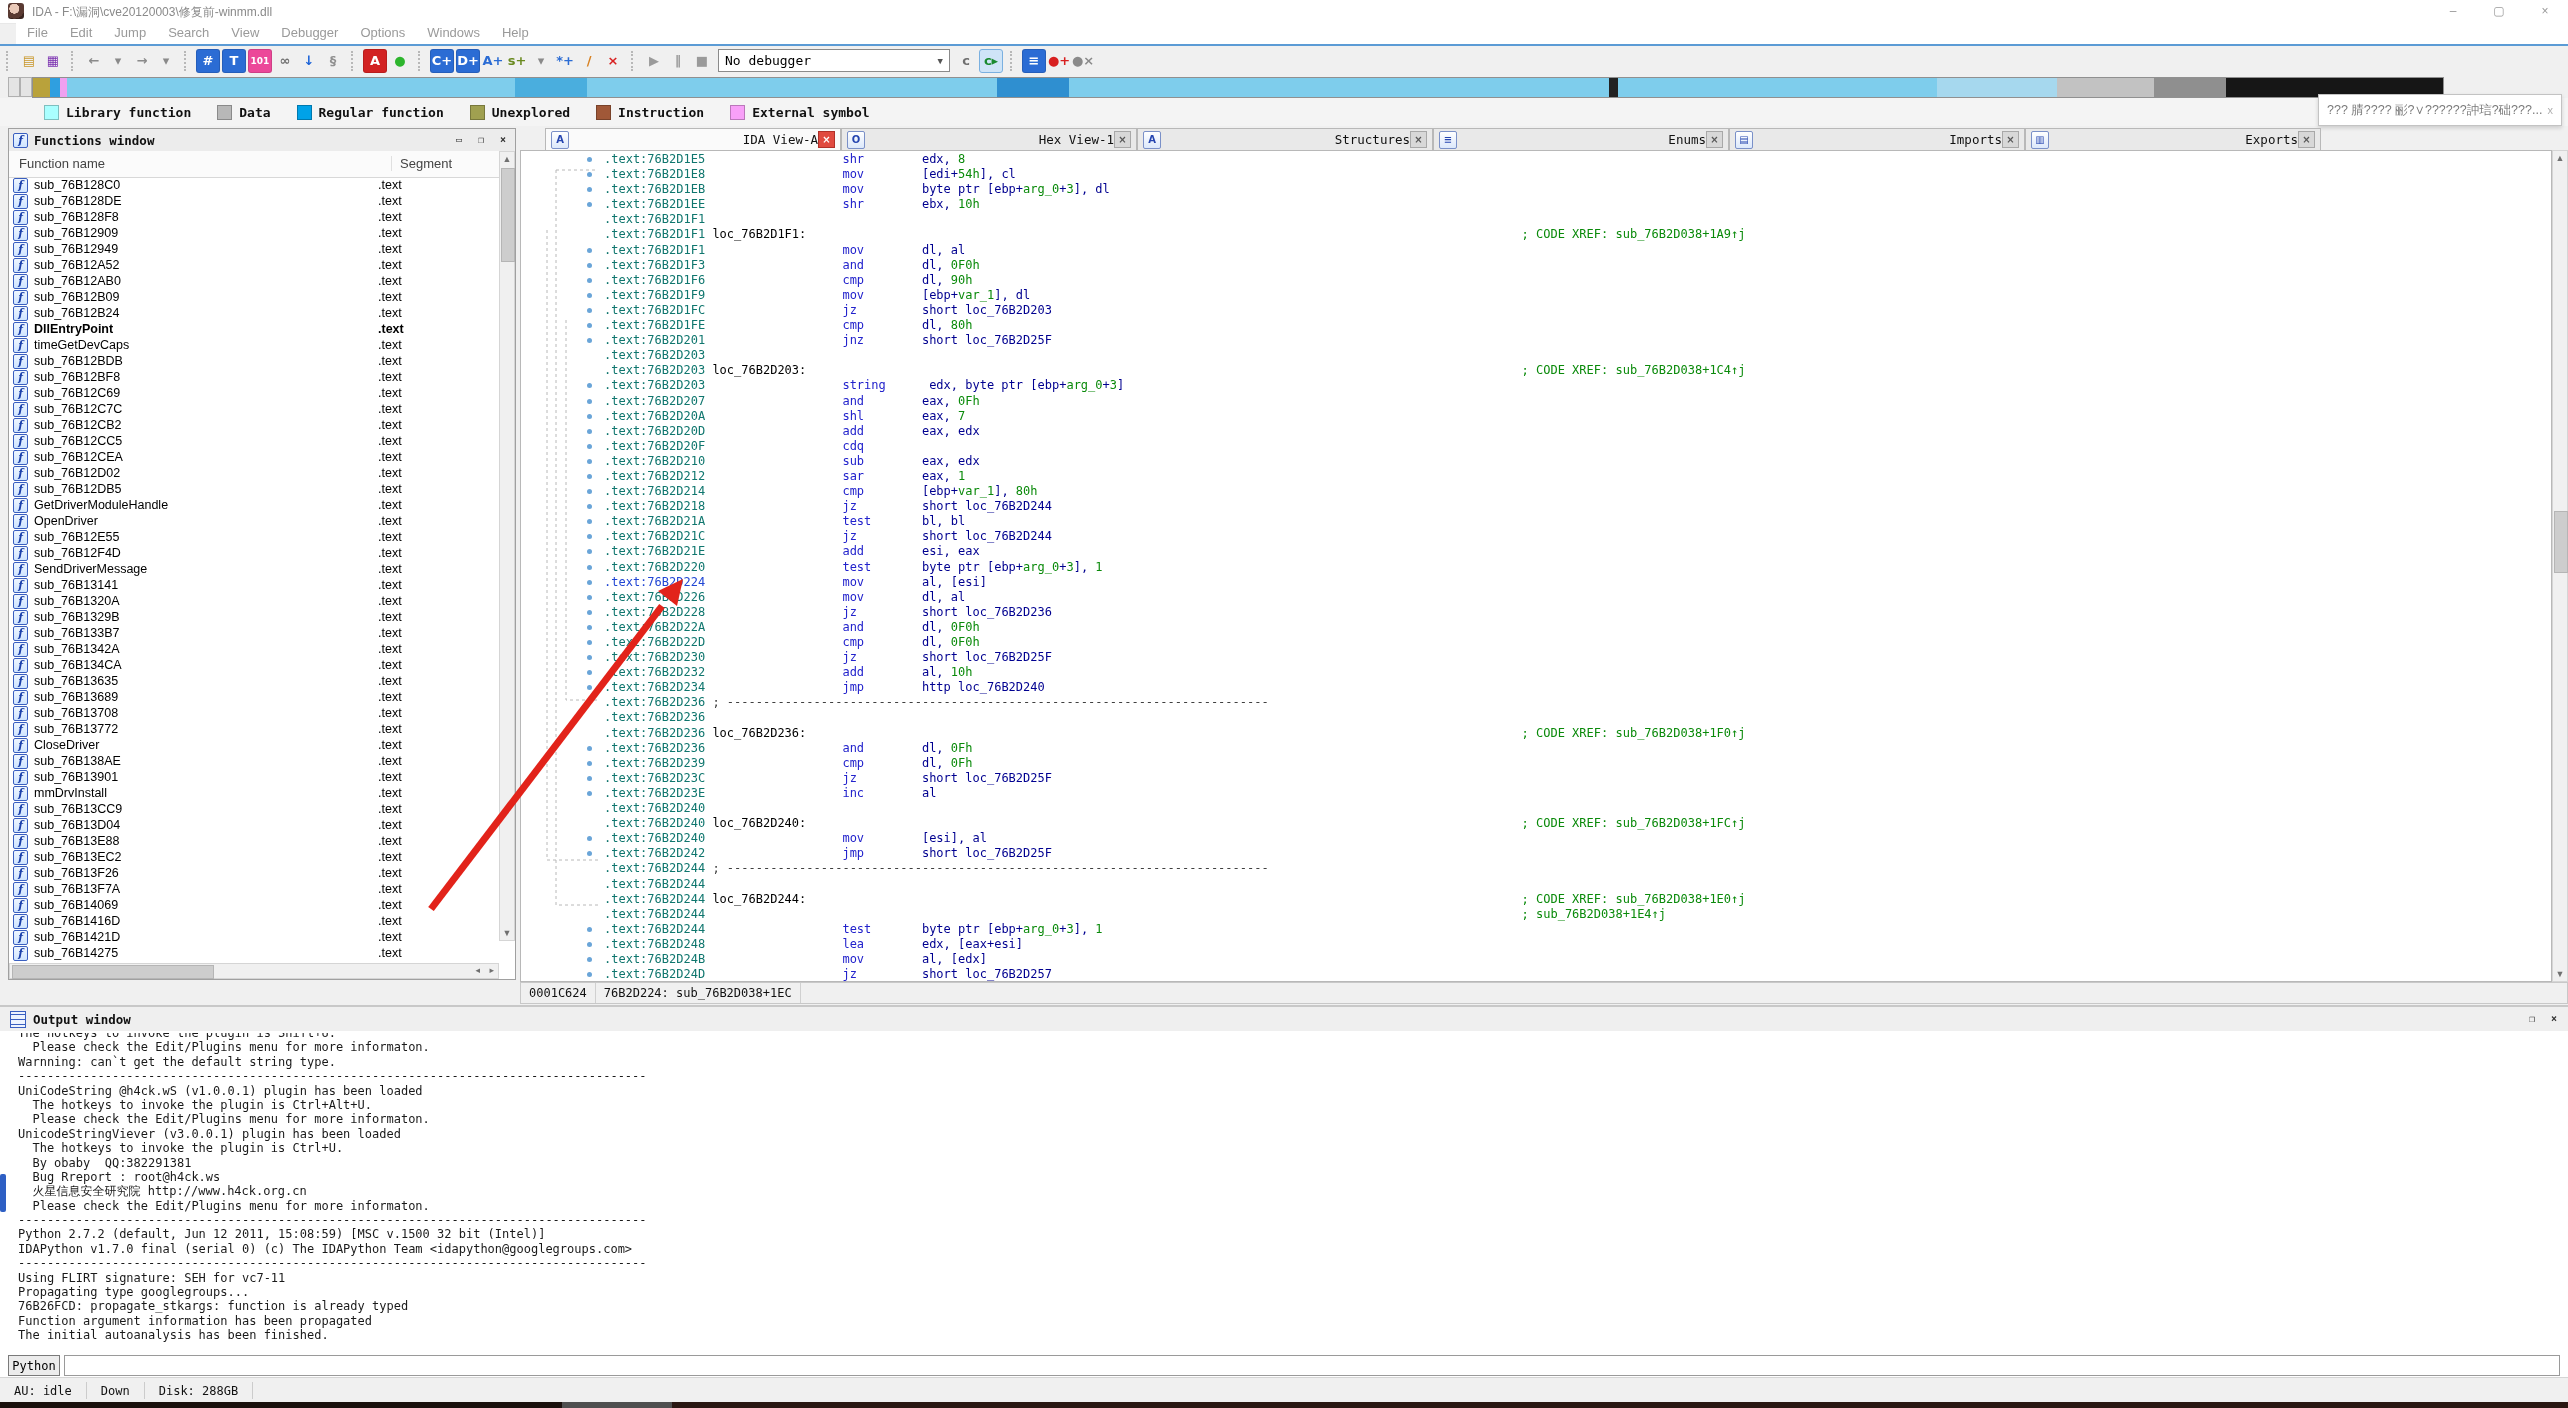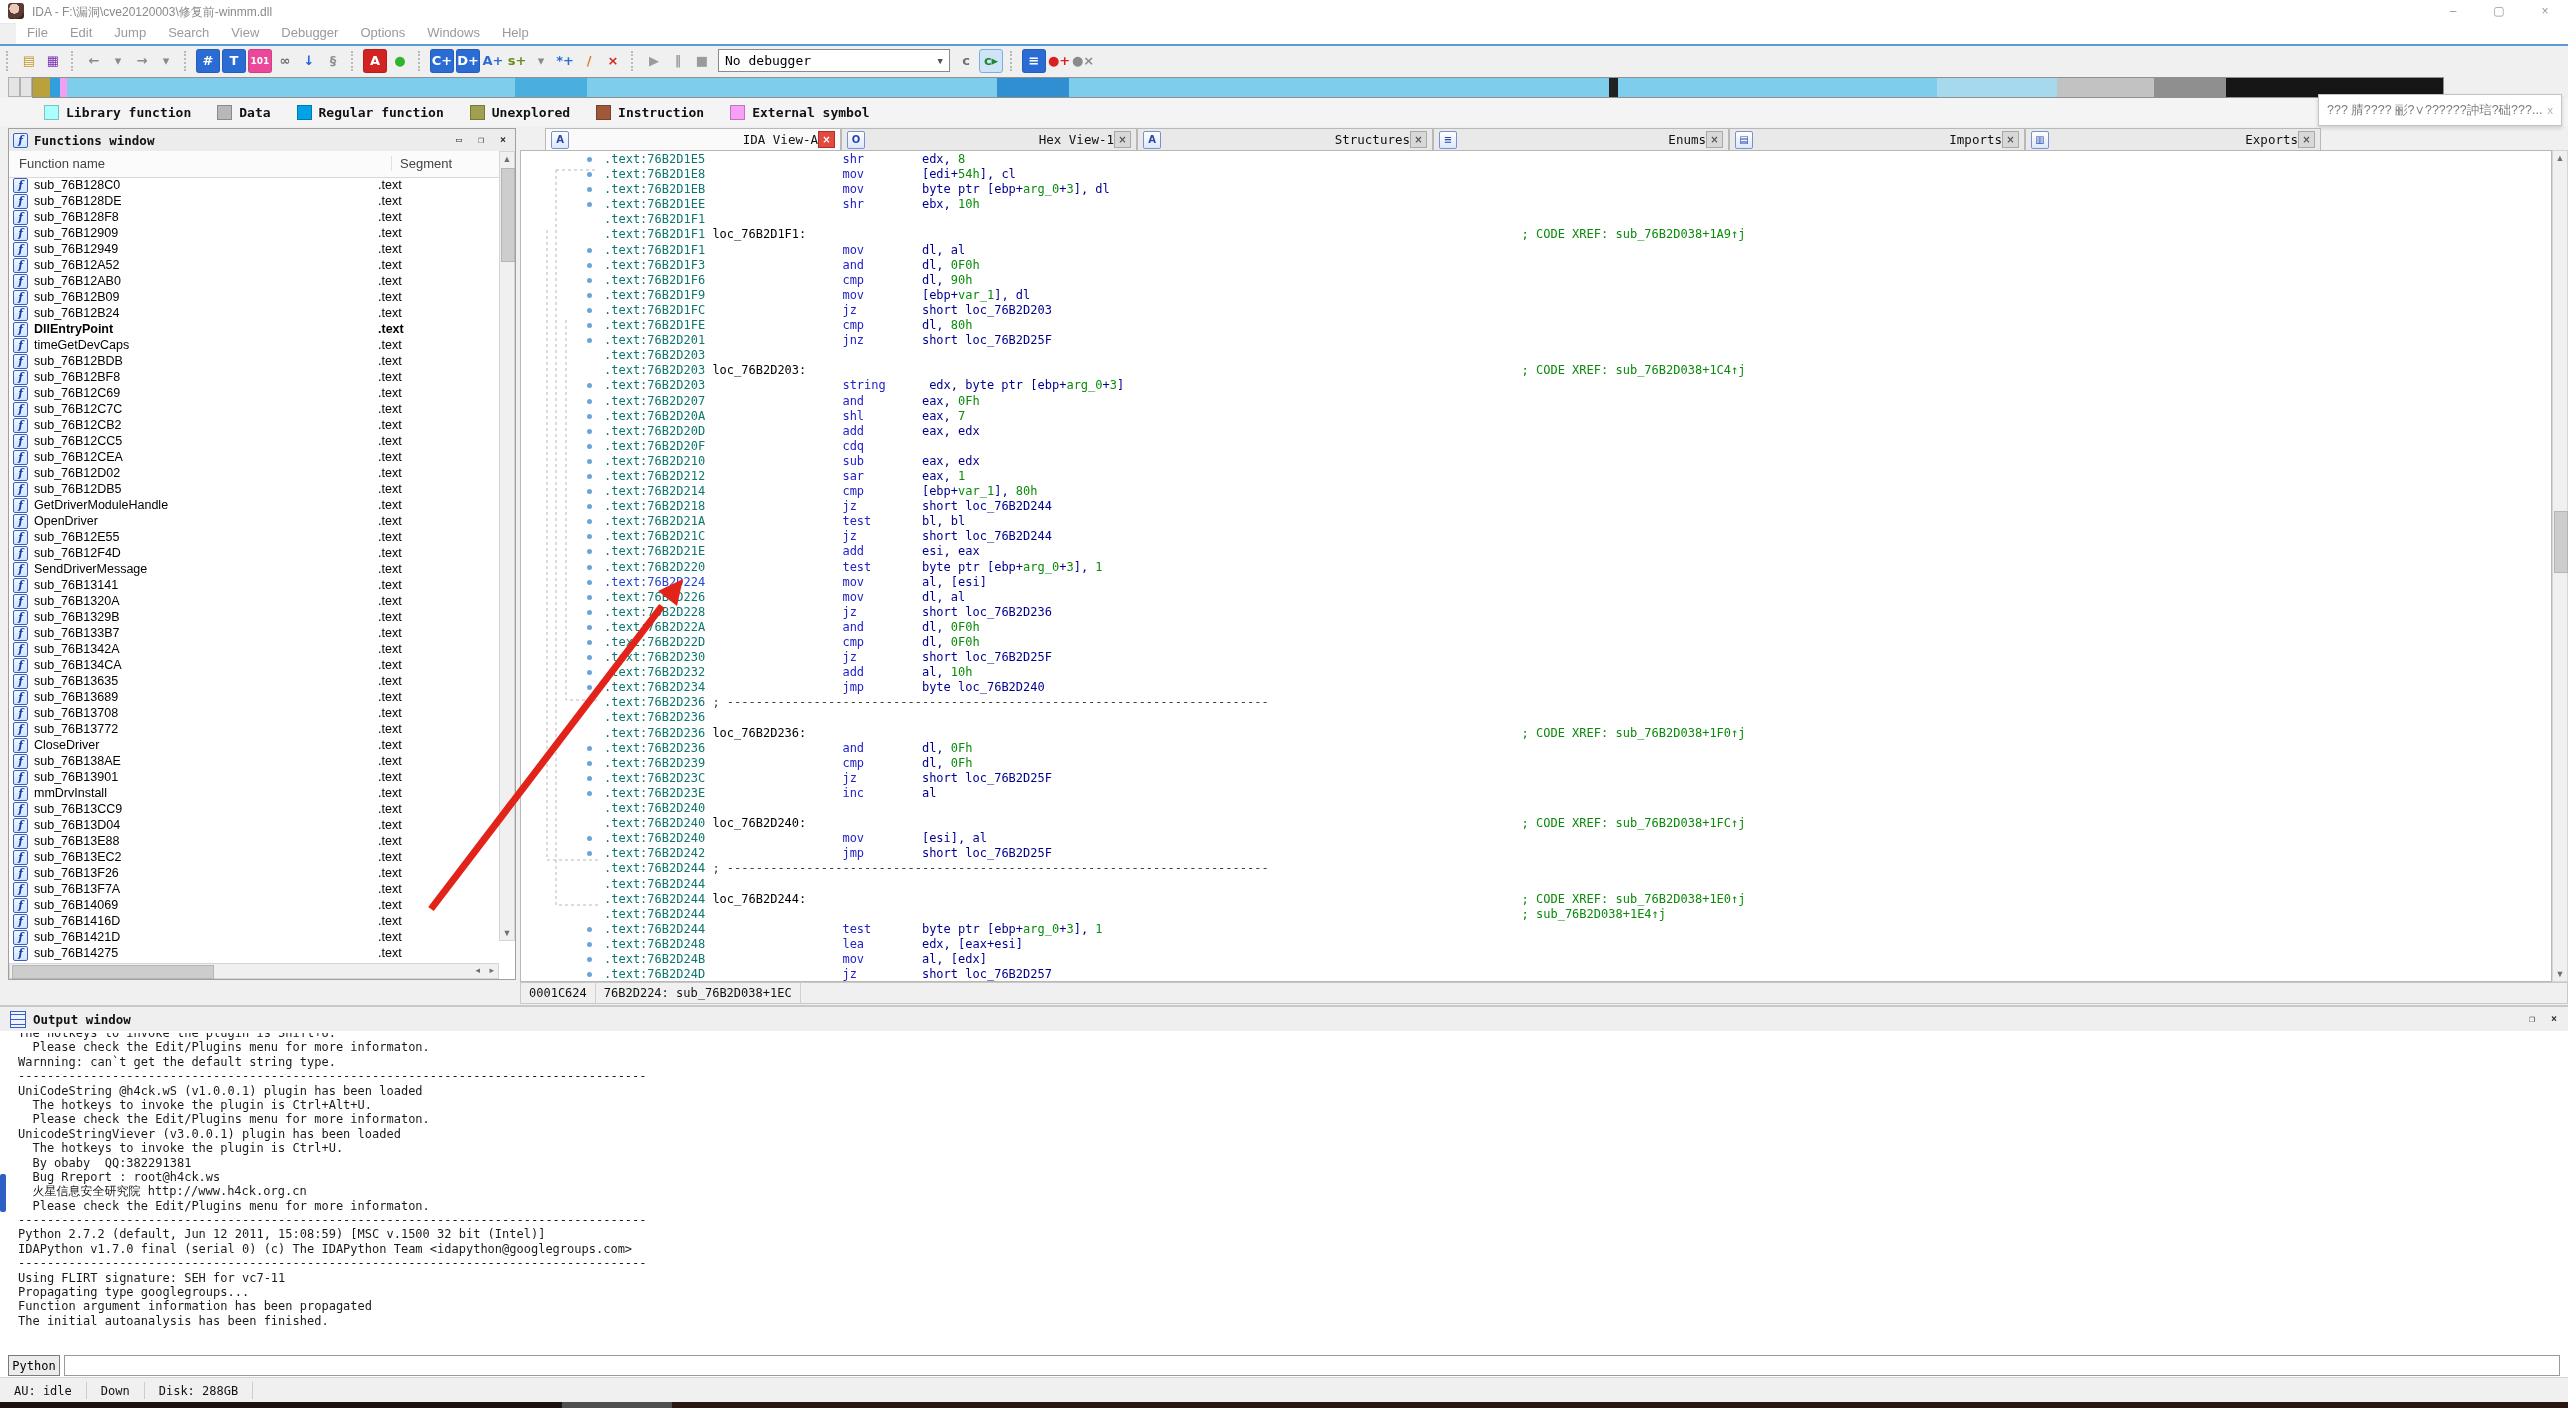--- a/index.html
+++ b/index.html
@@ -544,21 +544,21 @@
         <div class="dline"><span class="dot"></span><span class="c-addr">.text:76B2D21C                   </span><span class="c-mn">jz         </span><span class="c-op">short loc_76B2D244</span></div>
         <div class="dline"><span class="dot"></span><span class="c-addr">.text:76B2D21E                   </span><span class="c-mn">add        </span><span class="c-op">esi, eax</span></div>
         <div class="dline"><span class="dot"></span><span class="c-addr">.text:76B2D220                   </span><span class="c-mn">test       </span><span class="c-op">byte ptr [ebp+</span><span class="c-num">arg_0</span><span class="c-op">+</span><span class="c-num">3</span><span class="c-op">], </span><span class="c-num">1</span></div>
         <div class="dline"><span class="dot"></span><span class="c-addr-hl">.text:76B2D224                   </span><span class="c-mn">mov        </span><span class="c-op">al, [esi]</span></div>
         <div class="dline"><span class="dot"></span><span class="c-addr">.text:76B2D226                   </span><span class="c-mn">mov        </span><span class="c-op">dl, al</span></div>
         <div class="dline"><span class="dot"></span><span class="c-addr">.text:76B2D228                   </span><span class="c-mn">jz         </span><span class="c-op">short loc_76B2D236</span></div>
         <div class="dline"><span class="dot"></span><span class="c-addr">.text:76B2D22A                   </span><span class="c-mn">and        </span><span class="c-op">dl, </span><span class="c-num">0F0h</span></div>
         <div class="dline"><span class="dot"></span><span class="c-addr">.text:76B2D22D                   </span><span class="c-mn">cmp        </span><span class="c-op">dl, </span><span class="c-num">0F0h</span></div>
         <div class="dline"><span class="dot"></span><span class="c-addr">.text:76B2D230                   </span><span class="c-mn">jz         </span><span class="c-op">short loc_76B2D25F</span></div>
         <div class="dline"><span class="dot"></span><span class="c-addr">.text:76B2D232                   </span><span class="c-mn">add        </span><span class="c-op">al, </span><span class="c-num">10h</span></div>
-        <div class="dline"><span class="dot"></span><span class="c-addr">.text:76B2D234                   </span><span class="c-mn">jmp        </span><span class="c-op">byte loc_76B2D240</span></div>
+        <div class="dline"><span class="dot"></span><span class="c-addr">.text:76B2D234                   </span><span class="c-mn">jmp        </span><span class="c-op">http loc_76B2D240</span></div>
         <div class="dline"><span class="c-addr">.text:76B2D236</span><span class="c-sep"> ; ---------------------------------------------------------------------------</span></div>
         <div class="dline"><span class="c-addr">.text:76B2D236</span></div>
         <div class="dline"><span class="c-addr">.text:76B2D236 </span><span class="c-lbl">loc_76B2D236:</span><span>                                                                                                   </span><span class="c-cmt">; CODE XREF: sub_76B2D038+1F0↑j</span></div>
         <div class="dline"><span class="dot"></span><span class="c-addr">.text:76B2D236                   </span><span class="c-mn">and        </span><span class="c-op">dl, </span><span class="c-num">0Fh</span></div>
         <div class="dline"><span class="dot"></span><span class="c-addr">.text:76B2D239                   </span><span class="c-mn">cmp        </span><span class="c-op">dl, </span><span class="c-num">0Fh</span></div>
         <div class="dline"><span class="dot"></span><span class="c-addr">.text:76B2D23C                   </span><span class="c-mn">jz         </span><span class="c-op">short loc_76B2D25F</span></div>
         <div class="dline"><span class="dot"></span><span class="c-addr">.text:76B2D23E                   </span><span class="c-mn">inc        </span><span class="c-op">al</span></div>
         <div class="dline"><span class="c-addr">.text:76B2D240</span></div>
         <div class="dline"><span class="c-addr">.text:76B2D240 </span><span class="c-lbl">loc_76B2D240:</span><span>                                                                                                   </span><span class="c-cmt">; CODE XREF: sub_76B2D038+1FC↑j</span></div>
         <div class="dline"><span class="dot"></span><span class="c-addr">.text:76B2D240                   </span><span class="c-mn">mov        </span><span class="c-op">[esi], al</span></div>
@@ -606,20 +606,21 @@
         <div class="oline">  By obaby  QQ:382291381</div>
         <div class="oline">  Bug Rreport : root@h4ck.ws</div>
         <div class="oline">  火星信息安全研究院 http://www.h4ck.org.cn</div>
         <div class="oline">  Please check the Edit/Plugins menu for more informaton.</div>
         <div class="oline">---------------------------------------------------------------------------------------</div>
         <div class="oline">Python 2.7.2 (default, Jun 12 2011, 15:08:59) [MSC v.1500 32 bit (Intel)]</div>
         <div class="oline">IDAPython v1.7.0 final (serial 0) (c) The IDAPython Team &lt;idapython@googlegroups.com&gt;</div>
         <div class="oline">---------------------------------------------------------------------------------------</div>
         <div class="oline">Using FLIRT signature: SEH for vc7-11</div>
         <div class="oline">Propagating type googlegroups...</div>
+        <div class="oline">76B26FCD: propagate_stkargs: function is already typed</div>
         <div class="oline">Function argument information has been propagated</div>
         <div class="oline">The initial autoanalysis has been finished.</div>
       </div>
     <div class="abs" id="ow-blue"></div>
     <div class="abs" id="py-row">
       <div class="abs" id="py-btn">Python</div>
       <div class="abs" id="py-input"></div>
     </div>
   </div>
 

